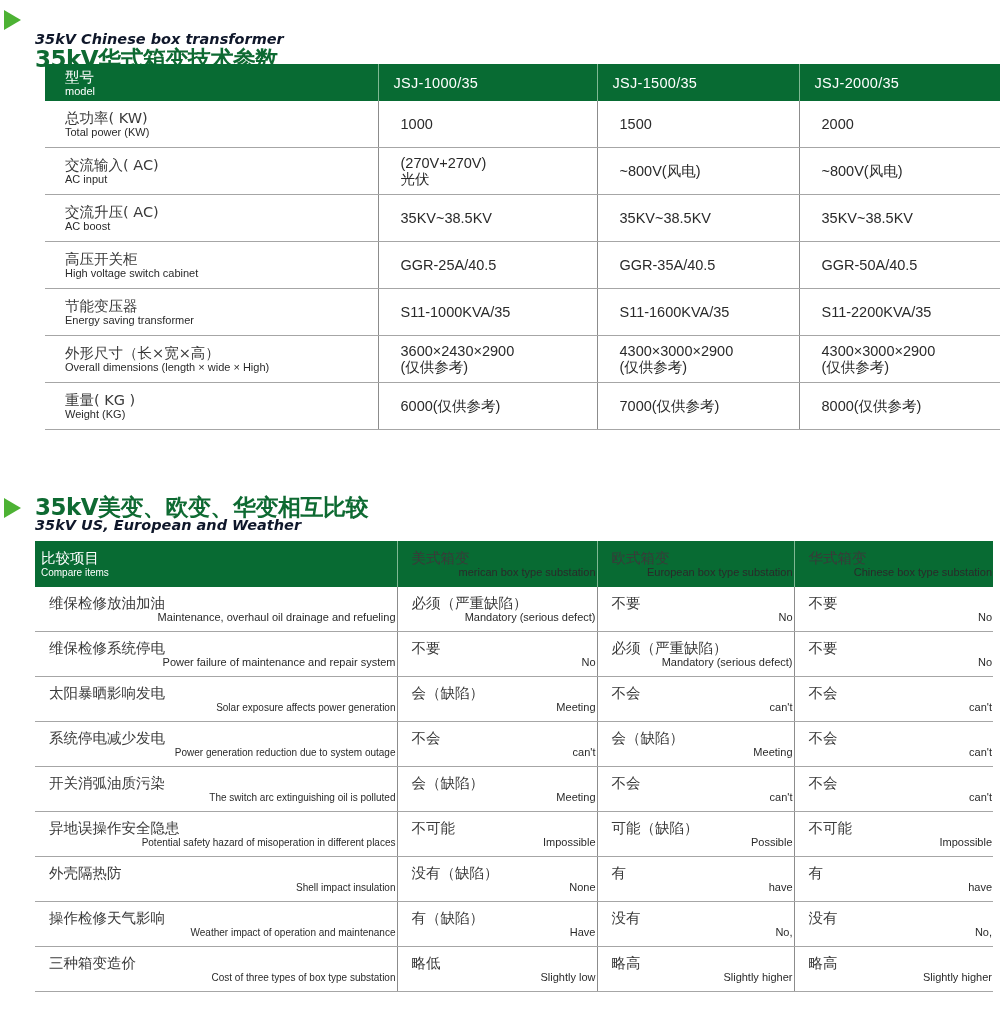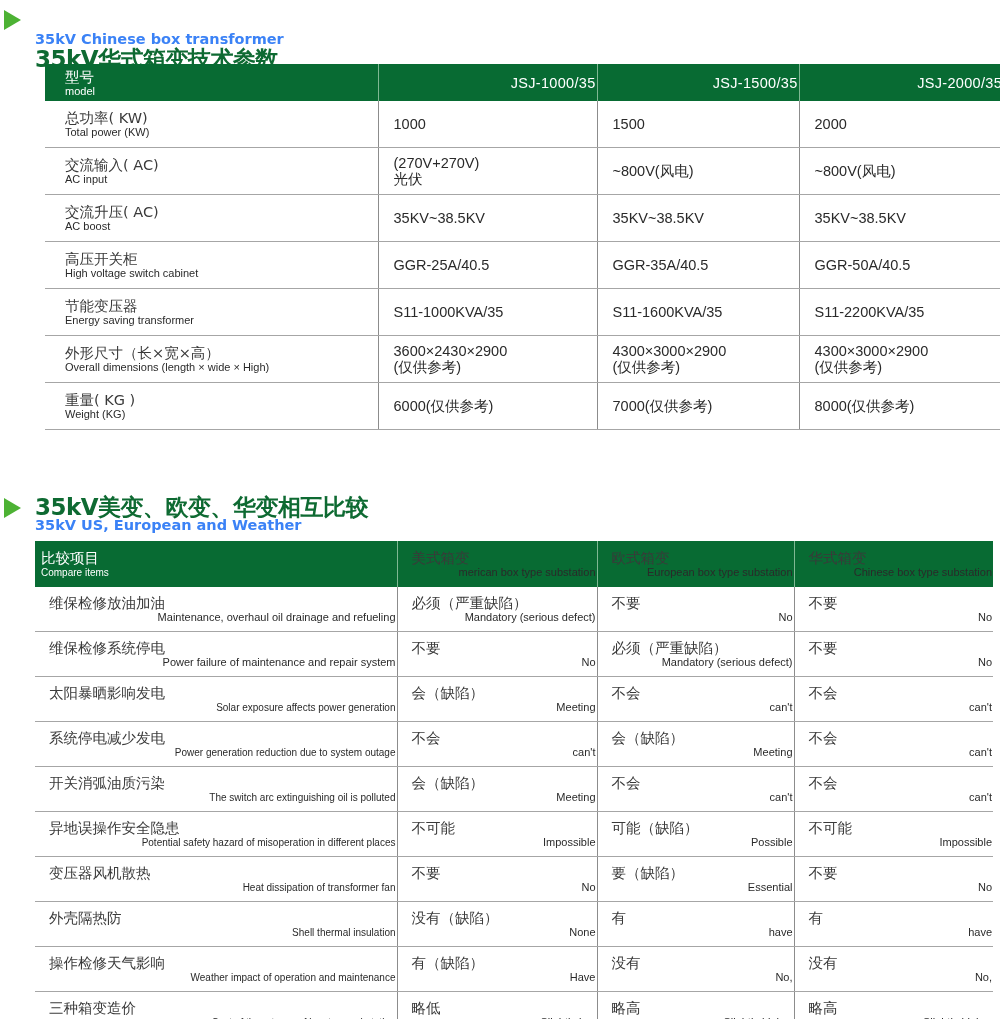--- a/index.html
+++ b/index.html
@@ -6,40 +6,40 @@
     body { width: 1000px; height: 1019px; position: relative; overflow: hidden;
            font-family: "Liberation Sans", "DejaVu Sans", sans-serif; color: #2a2a2a; }
 
     .section-title { position: absolute; left: 0; }
     .section-title .arrow { position: absolute; left: 4px; width: 0; height: 0;
       border-top: 10px solid transparent; border-bottom: 10px solid transparent;
       border-left: 17px solid #4db234; }
     .section-title .zh { position: absolute; left: 35px; font-family: "DejaVu Sans", sans-serif;
       font-weight: bold; font-size: 23px; color: #0e6a32; white-space: nowrap; letter-spacing: -0.5px; }
     .section-title .en { position: absolute; left: 35px; font-family: "DejaVu Sans", sans-serif;
-      font-weight: bold; font-size: 14.5px; color: #3b82f6; white-space: nowrap; }
+      font-weight: bold; font-size: 14.5px; color: #0f172a; white-space: nowrap; font-style: italic; }
 
     table { position: absolute; border-collapse: collapse; table-layout: fixed; }
     th { background: #086b33; color: #ffffff; font-weight: normal; text-align: left; vertical-align: middle; }
     th + th { border-left: 1px solid #7fb893; }
     td { vertical-align: middle; border-bottom: 1.5px solid #a6a6a6; }
     td + td { border-left: 1.5px solid #8c8c8c; }
 
     
     #t1 { left: 45px; top: 64px; width: 958px; }
     #t1 th { height: 35px; }
     #t1 td { height: 44px; }
     #t1 .c0 { width: 333px; } #t1 .c1 { width: 219px; } #t1 .c2 { width: 202px; } #t1 .c3 { width: 204px; }
     #t1 .lbl { padding-left: 20px; }
     #t1 .val { padding-left: 15px; font-size: 14.5px; color: #2a2a2a; line-height: 16px; }
-    #t1 th.val { color: #ffffff; font-size: 14.5px; letter-spacing: 0.3px; text-align: right; }
+    #t1 th.val { color: #ffffff; font-size: 14.5px; letter-spacing: 0.3px; }
     .lbl .zh { display: block; font-size: 14.5px; line-height: 16px; color: #3a3a3a; font-family: "DejaVu Sans", sans-serif; }
     .lbl .en { display: block; font-size: 11px; line-height: 12px; color: #2a2a2a; }
     th.lbl .zh, th.lbl .en, th .zh, th .en { color: #ffffff; }
-    .val .l2 { display: block; }
+    .val .l2 { display: block; margin-left: 7px; }
 
     
     #t2 { left: 35px; top: 541px; width: 958px; }
     #t2 th { height: 44px; }
     #t2 td { height: 42px; }
     #t2 .c0 { width: 362px; } #t2 .c1 { width: 200px; } #t2 .c2 { width: 197px; } #t2 .c3 { width: 199px; }
     #t2 .lbl { padding-left: 6px; }
     #t2 .cell { padding-left: 14px; }
     #t2 th.cell { padding-left: 14px; }
     .cell .zh { display: block; font-size: 14.5px; line-height: 16px; color: #3a3a3a; font-family: "DejaVu Sans", sans-serif; }
@@ -326,40 +326,22 @@
           <span class="zh">可能（缺陷）</span>
           <span class="en">Possible</span>
         </td>
         <td class="cell">
           <span class="zh">不可能</span>
           <span class="en">Impossible</span>
         </td>
       </tr>
       <tr>
         <td class="lbl cell">
-          <span class="zh">变压器风机散热</span>
-          <span class="en">Heat dissipation of transformer fan</span>
-        </td>
-        <td class="cell">
-          <span class="zh">不要</span>
-          <span class="en">No</span>
-        </td>
-        <td class="cell">
-          <span class="zh">要（缺陷）</span>
-          <span class="en">Essential</span>
-        </td>
-        <td class="cell">
-          <span class="zh">不要</span>
-          <span class="en">No</span>
-        </td>
-      </tr>
-      <tr>
-        <td class="lbl cell">
           <span class="zh">外壳隔热防</span>
-          <span class="en">Shell thermal insulation</span>
+          <span class="en">Shell impact insulation</span>
         </td>
         <td class="cell">
           <span class="zh">没有（缺陷）</span>
           <span class="en">None</span>
         </td>
         <td class="cell">
           <span class="zh">有</span>
           <span class="en">have</span>
         </td>
         <td class="cell">

